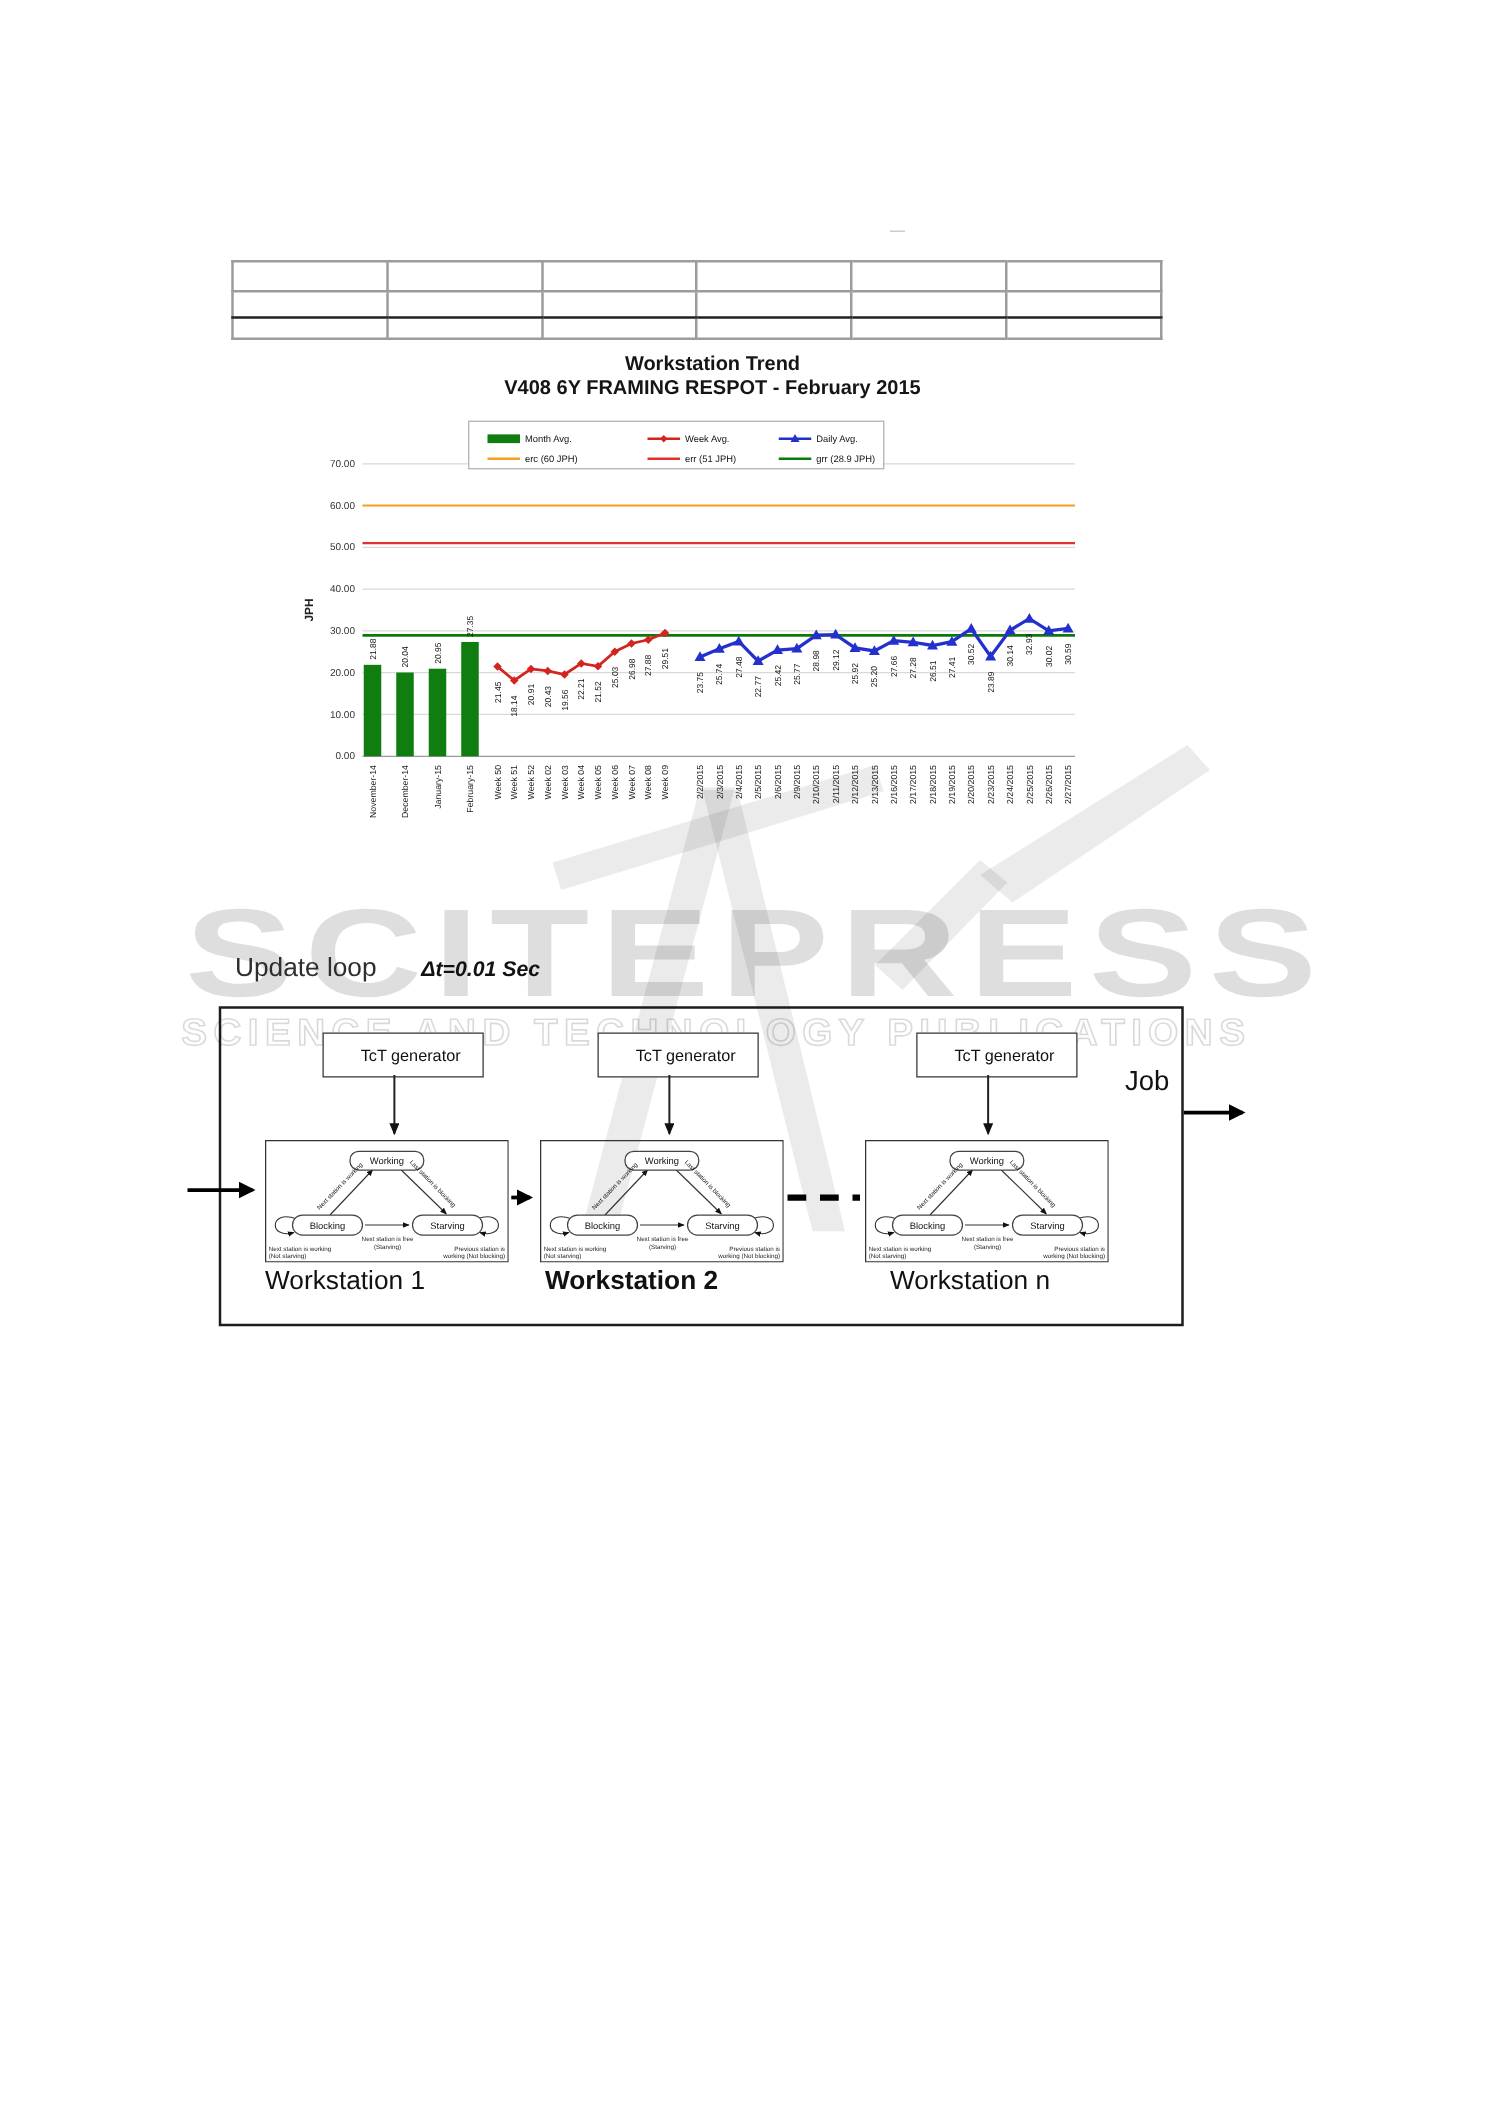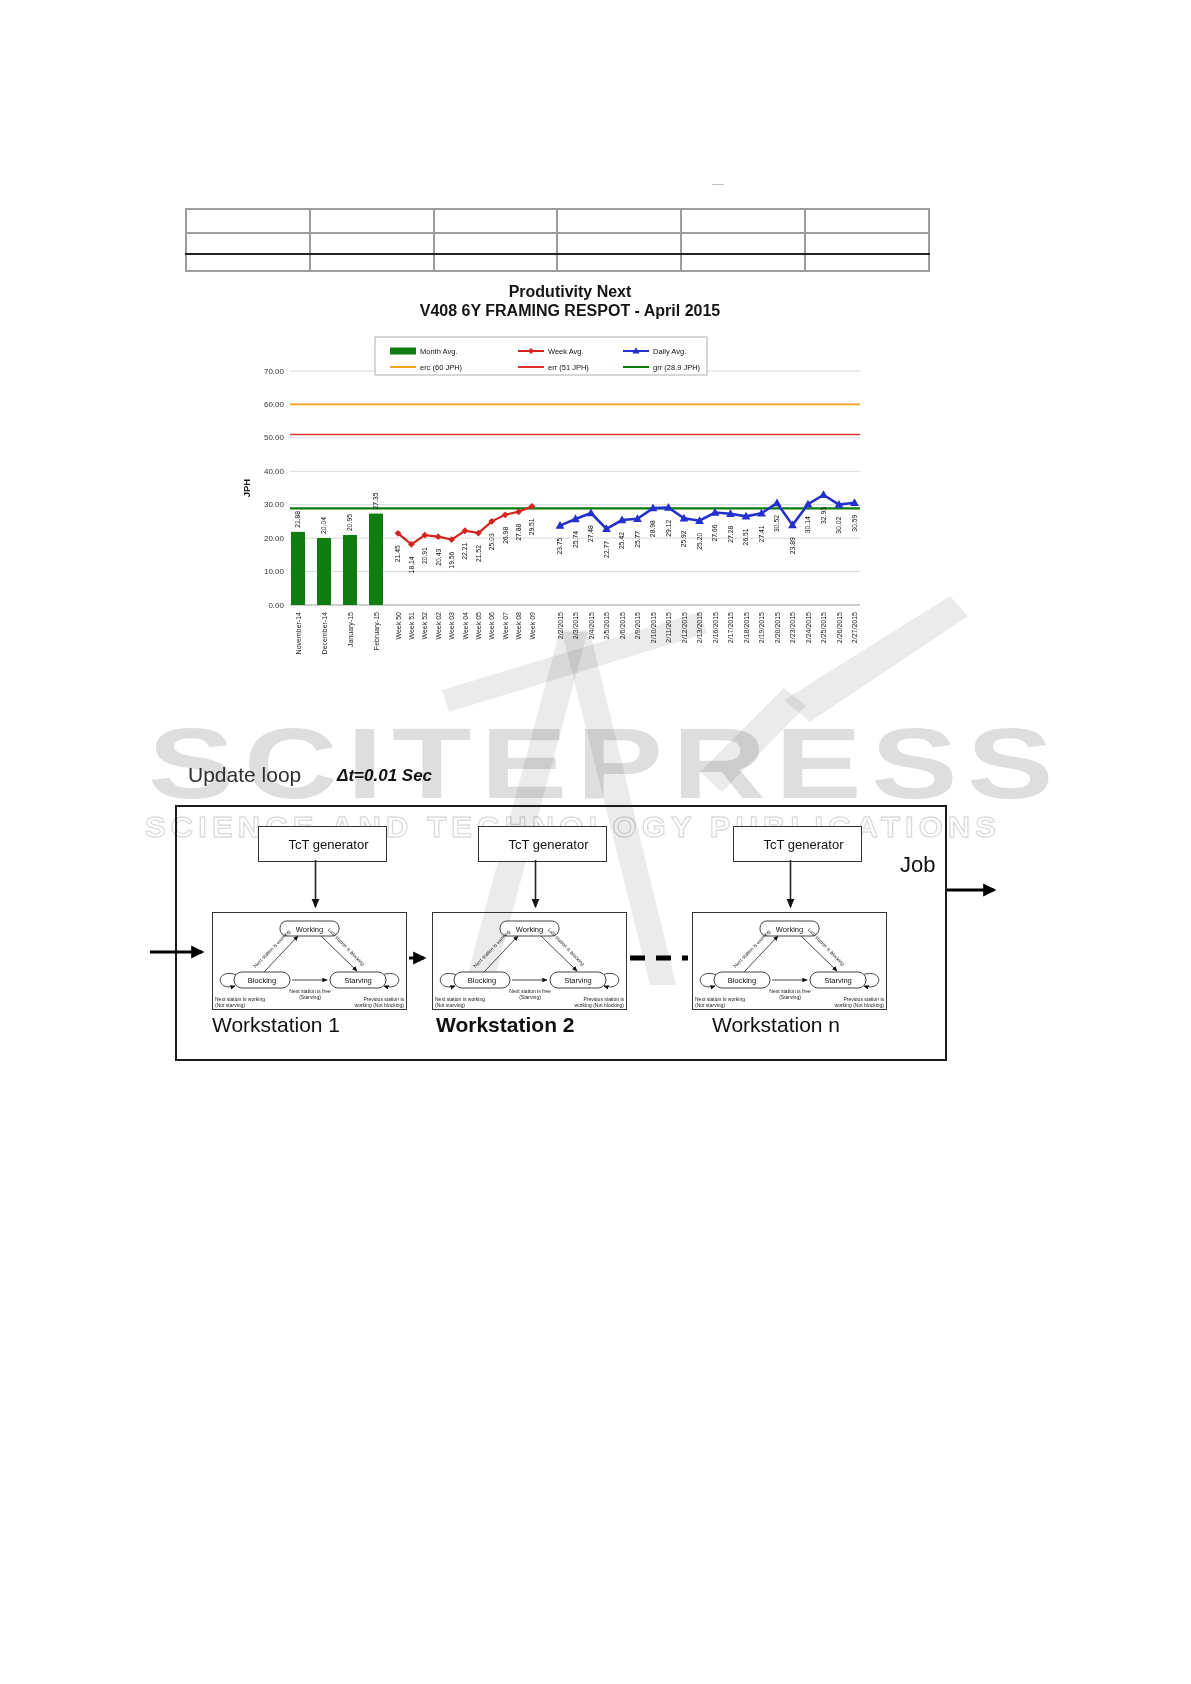--- a/index.html
+++ b/index.html
@@ -260,22 +260,22 @@
         <path d="M 401 66.2 L 404.6 72.6 L 397.4 72.6 Z" fill="#2330CC"></path>
         <text x="418" y="72.8" font-size="7.5" fill="#111" font-family="Liberation Sans, sans-serif">Daily Avg.</text>
         <line x1="155" x2="181" y1="86" y2="86" stroke="#F6A11B" stroke-width="2"></line>
         <text x="185" y="88.8" font-size="7.5" fill="#111" font-family="Liberation Sans, sans-serif">erc (60 JPH)</text>
         <line x1="283" x2="309" y1="86" y2="86" stroke="#E23131" stroke-width="2"></line>
         <text x="313" y="88.8" font-size="7.5" fill="#111" font-family="Liberation Sans, sans-serif">err (51 JPH)</text>
         <line x1="388" x2="414" y1="86" y2="86" stroke="#0B7A0B" stroke-width="2"></line>
         <text x="418" y="88.8" font-size="7.5" fill="#111" font-family="Liberation Sans, sans-serif">grr (28.9 JPH)</text>
       </g>
     </svg>
-  <div class="chart-title">Produtivity Next</div>
-  <div class="chart-subtitle">V408 6Y FRAMING RESPOT - April 2015</div>
+  <div class="chart-title">Workstation Trend</div>
+  <div class="chart-subtitle">V408 6Y FRAMING RESPOT - February 2015</div>
 </div>
 
 <div id="diagram">
   <div class="update-loop">Update loop</div>
   <div class="dt-label">Δt=0.01 Sec</div>
   <div class="outer-box"></div>
 
   <div class="tct" id="tct-1">TcT generator</div>
   <div class="tct" id="tct-2">TcT generator</div>
   <div class="tct" id="tct-3">TcT generator</div>

